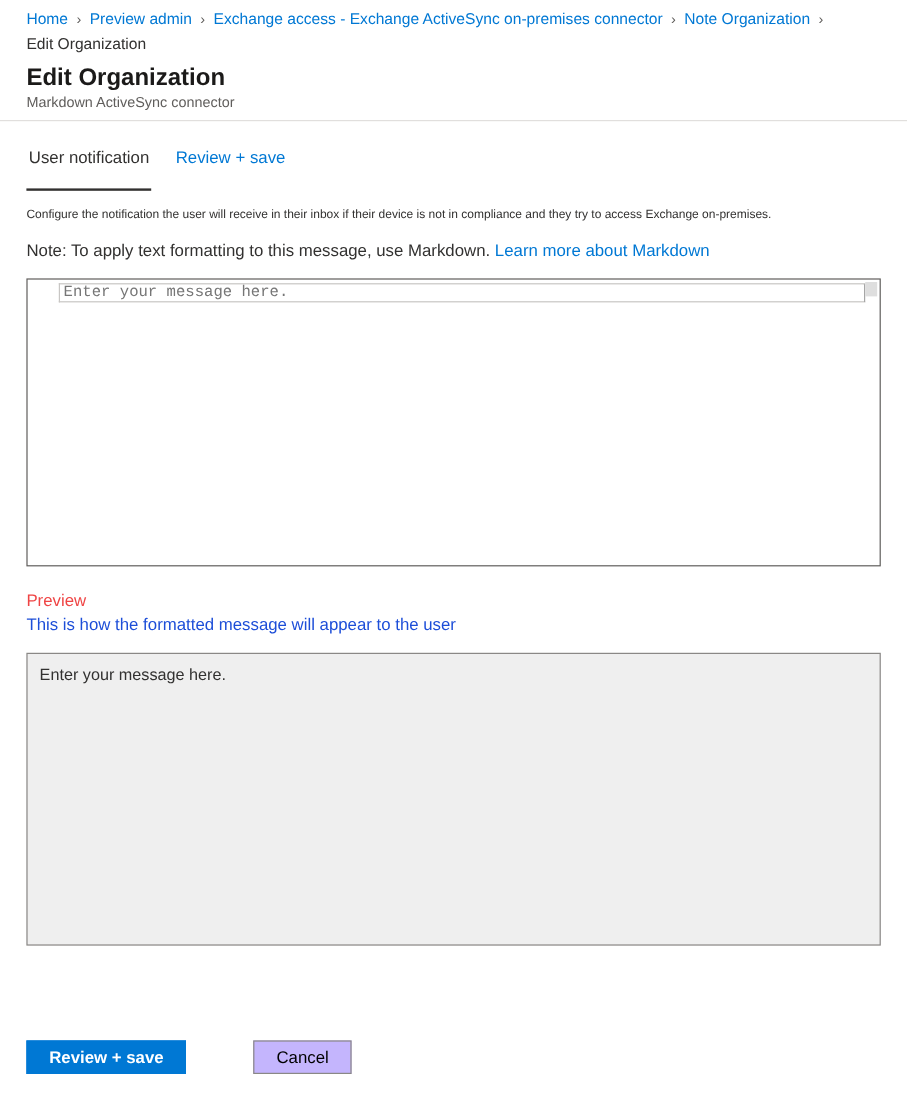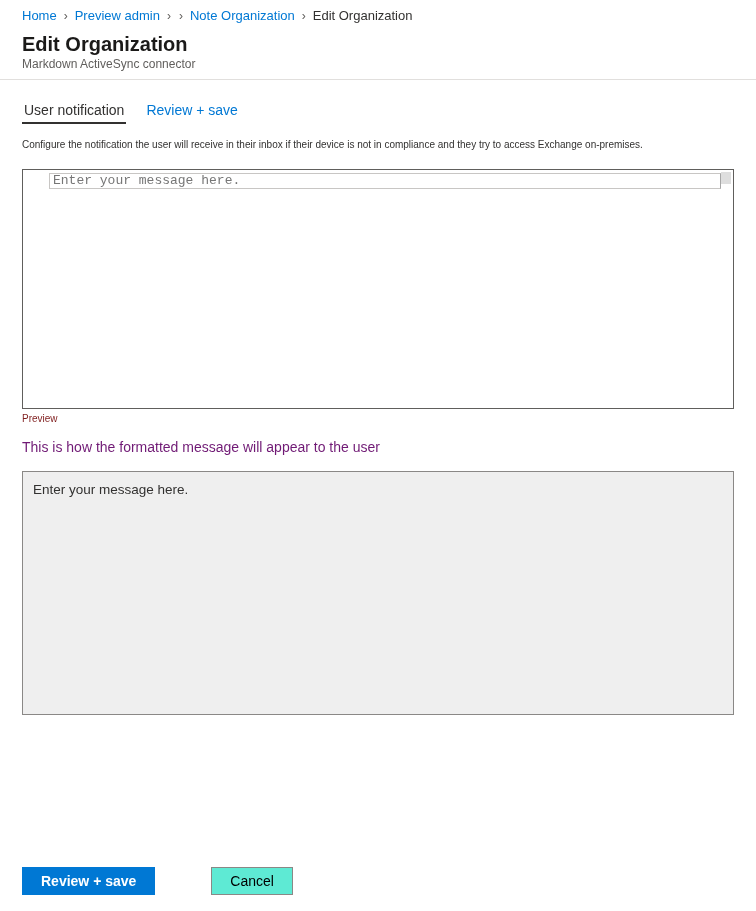--- a/index.html
+++ b/index.html
@@ -60,21 +60,21 @@
     .content {
       padding: 0 22px;
     }
     .tabs {
       display: flex;
       gap: 18px;
       margin-top: 18px;
       border-bottom: 0;
     }
     .tab {
-      padding: 4px 2px 4px 2px;
+      padding: 4px 2px 18px 2px;
       font-size: 14px;
       cursor: pointer;
       border-bottom: 2px solid transparent;
       color: #0078d4;
     }
     .tab.active {
       color: #323130;
       font-weight: 400;
       border-bottom: 2px solid #323130;
     }
@@ -121,28 +121,28 @@
     }
     .scroll-track {
       position: absolute;
       top: 2px;
       right: 2px;
       width: 10px;
       height: 12px;
       background: #dedede;
     }
     .preview-label {
+      margin-top: 20px;
+      font-size: 14px;
+      color: #ef4444;
+    }
+    .preview-hint {
       margin-top: 4px;
-      font-size: 10px;
-      color: #7f1d1d;
-    }
-    .preview-hint {
-      margin-top: 15px;
-      font-size: 14px;
-      color: #701a75;
+      font-size: 14px;
+      color: #1d4ed8;
     }
     .preview-box {
       margin-top: 16px;
       border: 1px solid #8a8886;
       background: #efefef;
       height: 244px;
       padding: 10px 10px;
       font-size: 13.5px;
       color: #323130;
     }
@@ -154,41 +154,42 @@
       padding: 16px 22px;
       display: flex;
       gap: 56px;
       align-items: center;
     }
     .btn {
       font-family: inherit;
       font-size: 14px;
       padding: 5px 18px;
       border: 1px solid #8a8886;
-      background: #5eead4;
+      background: #c4b5fd;
       cursor: pointer;
       min-width: 70px;
     }
     .btn-primary {
       background: #0078d4;
       border-color: #0078d4;
       color: #fff;
       font-weight: 600;
       padding: 5px 18px;
       min-width: 118px;
     }
   </style>
 </head>
 <body>
 
 <nav class="breadcrumb">
   <a>Home</a>
   <span class="breadcrumb-sep">›</span>
   <a>Preview admin</a>
   <span class="breadcrumb-sep">›</span>
+  <a>Exchange access - Exchange ActiveSync on-premises connector</a>
   <span class="breadcrumb-sep">›</span>
   <a>Note Organization</a>
   <span class="breadcrumb-sep">›</span>
   <span class="breadcrumb-current">Edit Organization</span>
 </nav>
 
 <div class="header">
   <h1 class="page-title">Edit Organization</h1>
   <div class="page-subtitle">Markdown ActiveSync connector</div>
 </div>
@@ -197,20 +198,23 @@
 
 <div class="content">
 
   <div class="tabs">
     <div class="tab active">User notification</div>
     <div class="tab">Review + save</div>
   </div>
 
   <p class="tab-desc">Configure the notification the user will receive in their inbox if their device is not in compliance and they try to access Exchange on-premises.</p>
 
+  <p class="note-line">
+    <span>Note: To apply text formatting to this message, use Markdown. </span><a>Learn more about Markdown</a>
+  </p>
 
   <div class="message-editor-wrap">
     <div class="message-editor-inner"></div>
     <div class="message-editor-text">Enter your message here.</div>
     <div class="scroll-track"></div>
   </div>
 
   <div class="preview-label">Preview</div>
   <div class="preview-hint">This is how the formatted message will appear to the user</div>
 

